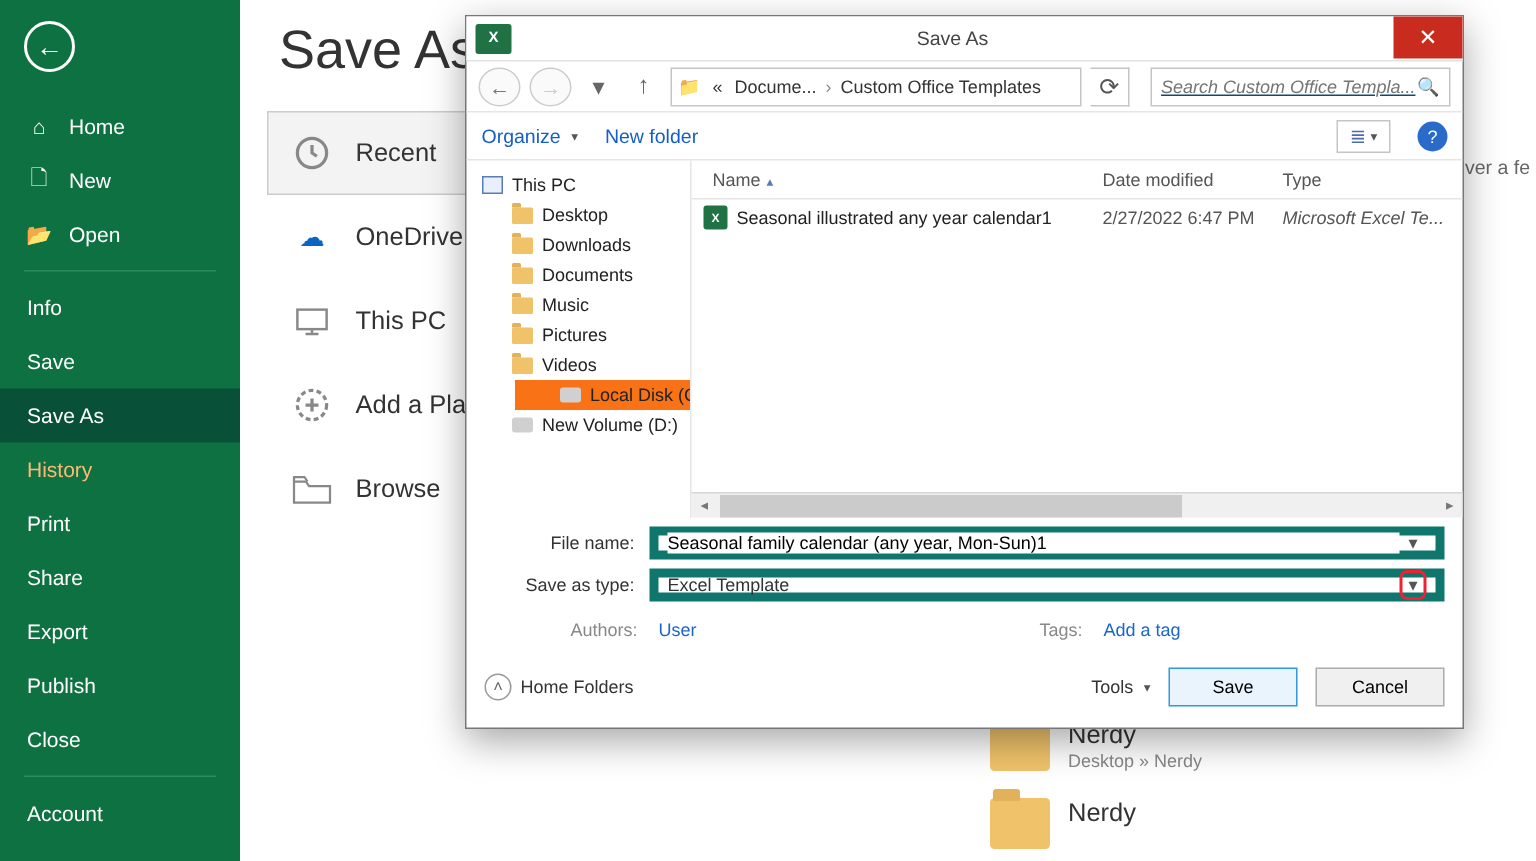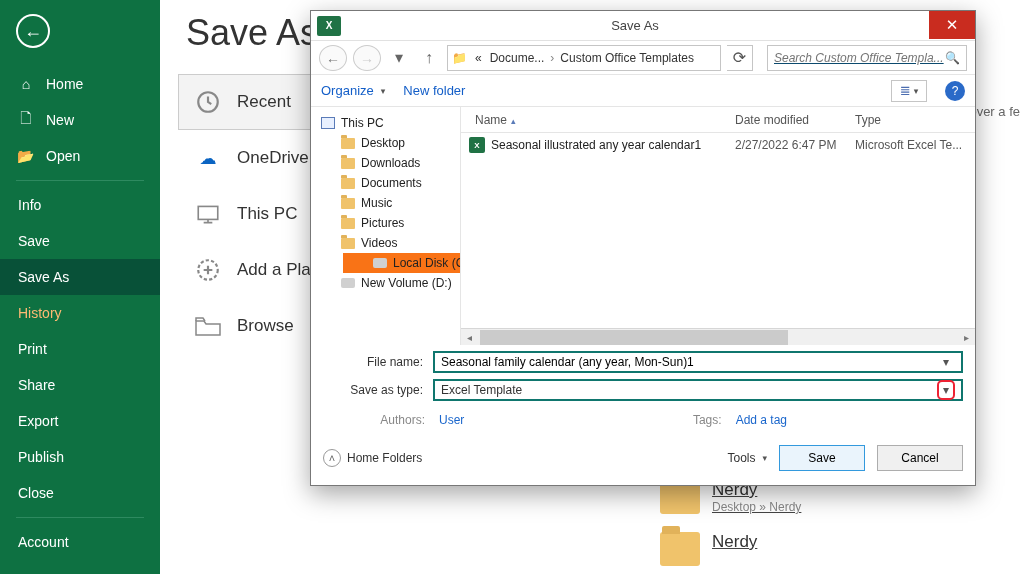--- a/index.html
+++ b/index.html
@@ -24,21 +24,21 @@
   
   .content { position: absolute; left: 160px; top: 0; right: 0; height: 574px; background: #fff; }
   .page-title { font-size: 36px; font-weight: 300; color: #333; padding: 12px 0 18px 26px; }
 
   .place-col { position: absolute; left: 18px; top: 74px; width: 280px; }
   .place-item { display: flex; align-items: center; gap: 14px; padding: 12px 14px; color: #333; font-size: 17px; cursor: pointer; border: 1px solid transparent; }
   .place-item.sel { background: #f3f3f3; border: 1px solid #ccc; }
   .place-icon { width: 30px; height: 30px; display: flex; align-items: center; justify-content: center; color: #666; }
 
   .detail-col { position: absolute; left: 500px; top: 480px; right: 10px; color: #444; font-size: 13px; }
-  .current-folder { display: flex; gap: 12px; align-items: flex-start; margin-bottom: 18px; text-decoration: underline; }
+  .current-folder { display: flex; gap: 12px; align-items: flex-start; margin-bottom: 18px; }
   .folder-icon { width: 40px; height: 34px; background: #f0c36b; border-radius: 3px; position: relative; }
   .folder-icon::before { content: ""; position: absolute; top: -6px; left: 2px; width: 18px; height: 8px; background: #e1b25a; border-radius: 2px 2px 0 0; }
   .cf-name { font-size: 17px; color: #333; }
   .cf-path { font-size: 12px; color: #888; }
   .truncated { position: absolute; right: 4px; top: 104px; color: #666; font-size: 13px; white-space: nowrap; }
 
   
   .dialog {
     position: absolute; left: 310px; top: 10px; width: 666px; height: 476px;
     background: #fff; border: 1px solid #777; box-shadow: 0 8px 24px rgba(0,0,0,.35);
@@ -80,29 +80,29 @@
   .filepane { flex: 1; display: flex; flex-direction: column; min-width: 0; }
   .columns { height: 26px; border-bottom: 1px solid #e5e5e5; display: flex; align-items: center; font-size: 12px; color: #555; padding-left: 8px; }
   .col-name { flex: 1; padding-left: 6px; }
   .col-date { width: 120px; }
   .col-type { width: 120px; }
   .filelist { flex: 1; overflow: hidden; font-size: 12px; color: #222; position: relative; }
   .file-row { display: flex; align-items: center; height: 24px; padding-left: 8px; cursor: pointer; }
   .file-row .xl-icon { width: 16px; height: 16px; background: #207245; color: #fff; font-size: 8px; display: flex; align-items: center; justify-content: center; border-radius: 2px; margin-right: 6px; font-weight: bold;}
   .file-row .fname { flex: 1; overflow: hidden; text-overflow: ellipsis; white-space: nowrap; }
   .file-row .fdate { width: 120px; color: #555; }
-  .file-row .ftype { width: 120px; color: #555; overflow: hidden; text-overflow: ellipsis; white-space: nowrap; }
+  .file-row .ftype { width: 120px; color: #555; overflow: hidden; text-overflow: ellipsis; white-space: nowrap; font-style: italic; }
   .hscroll { height: 17px; background: #f0f0f0; border-top: 1px solid #d6d6d6; display: flex; align-items: center; }
   .hscroll .thumb { height: 15px; background: #cbcbcb; }
   .hscroll .arrow { width: 17px; text-align: center; color: #777; font-size: 10px; cursor: pointer; }
 
   .form { padding: 6px 12px 4px 12px; font-size: 12px; color: #333; }
   .form-row { display: flex; align-items: center; margin-bottom: 6px; }
   .form-row label { width: 110px; text-align: right; padding-right: 10px; color: #333; }
-  .form-row .field { flex: 1; height: 22px; border: 2px solid #0f766e; background: #fff; display: flex; align-items: center; padding: 0 6px; font-size: 12px; }
+  .form-row .field { flex: 1; height: 22px; border: 6px solid #0f766e; background: #fff; display: flex; align-items: center; padding: 0 6px; font-size: 12px; }
   .form-row .field input { border: none; outline: none; flex: 1; font-size: 12px; }
   .form-row .dd { width: 18px; text-align: center; color: #555; cursor: pointer; }
   .form-row.type .dd { border: 2px solid #e23; border-radius: 5px; height: 20px; line-height: 16px; }
   .meta-row { display: flex; align-items: center; padding: 6px 0 0 0; font-size: 12px; gap: 6px;}
   .meta-row .label { width: 110px; text-align: right; color: #888; padding-right: 8px; }
   .meta-row .link { color: #1a66cc; cursor: pointer; }
   .meta-row .gap { flex: 1; }
 
   .footer { display: flex; align-items: center; padding: 14px 12px 14px 12px; gap: 12px; }
   .hide-folders { display: flex; align-items: center; gap: 6px; font-size: 12px; color: #333; cursor: pointer; }

